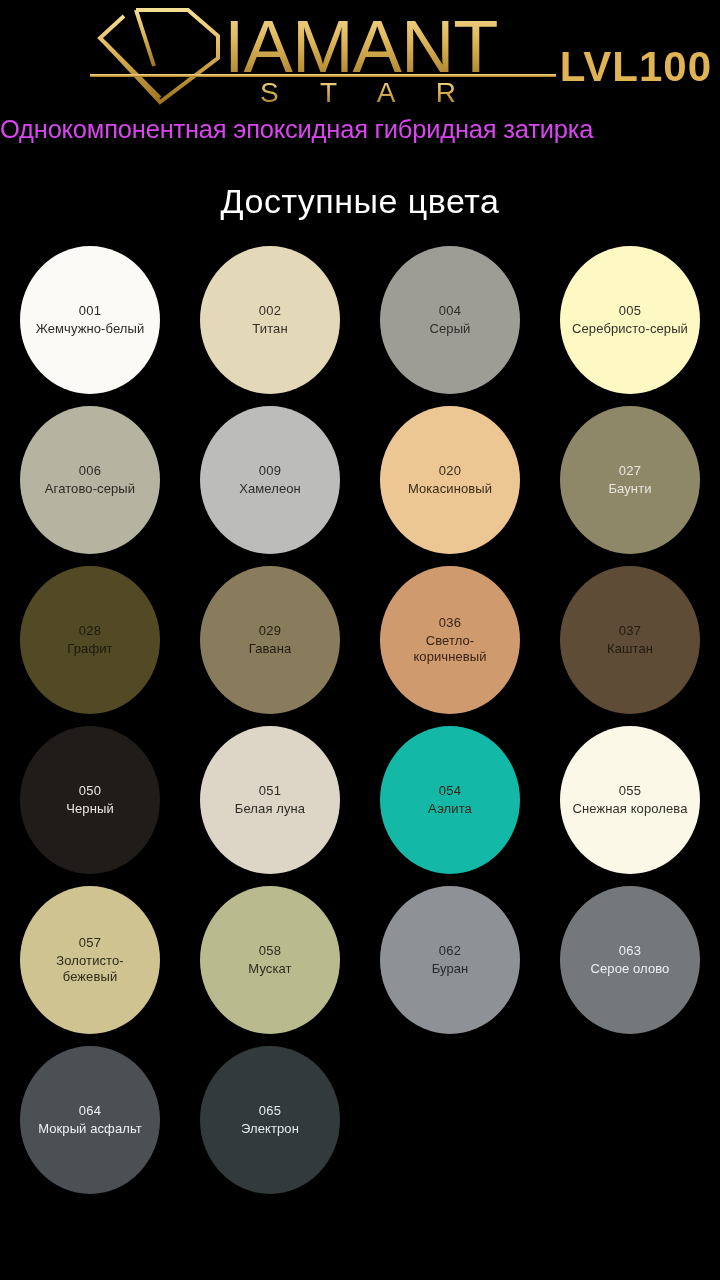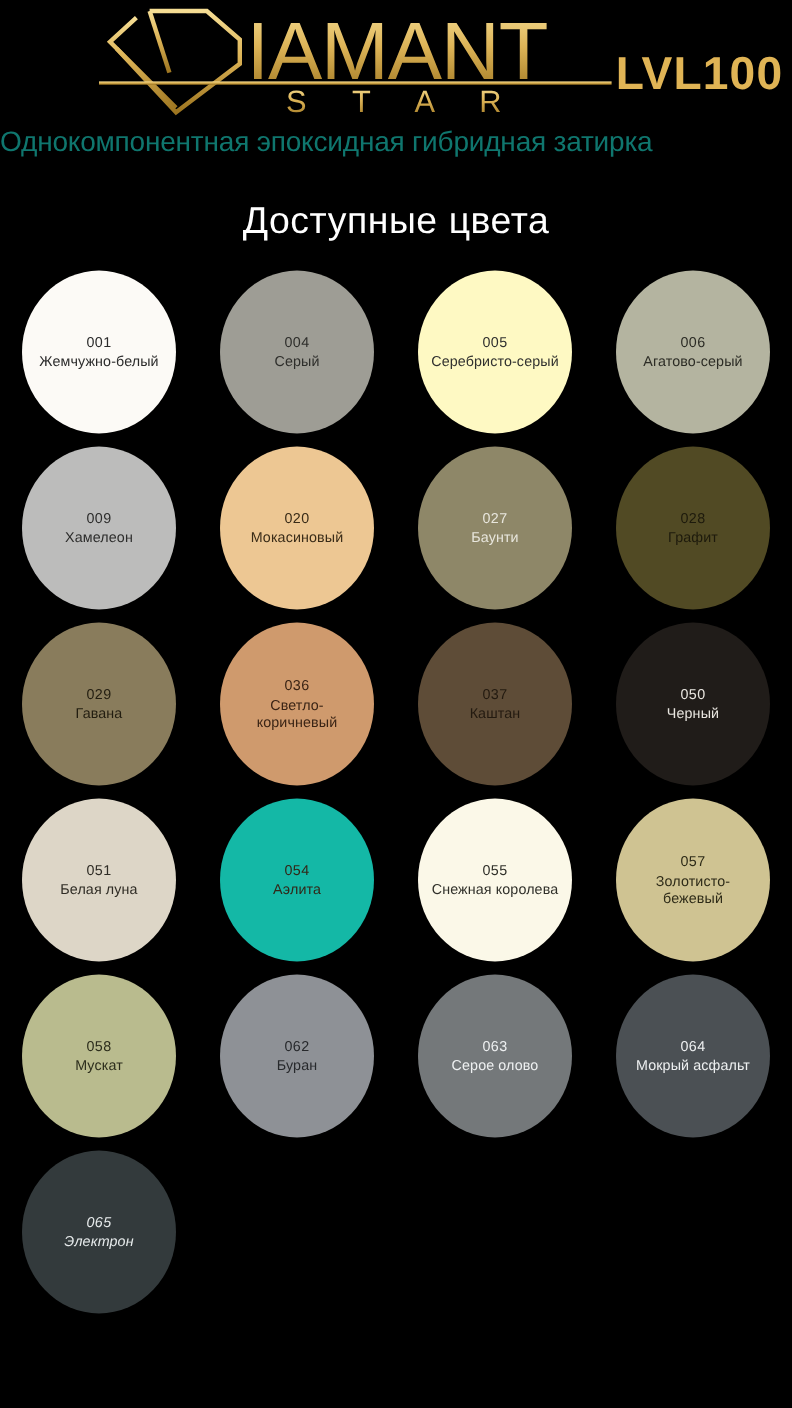--- a/index.html
+++ b/index.html
@@ -24,21 +24,21 @@
     font-size:42px; letter-spacing:1px; font-weight:700;
     color:#e0b455;
     font-family:"Liberation Sans", sans-serif;
     line-height:1;
   }
 
   
   .subtitle {
     position:absolute; left:0; top:114px; width:572px;
     text-align:left;
-    color:#0f766e;
+    color:#d946ef;
     font-size:25.5px;
     font-weight:400;
     letter-spacing:-0.2px;
     line-height:1.2;
     white-space:nowrap;
   }
 
   
   .section-title {
     position:absolute; left:0; top:182px; width:720px;
@@ -119,20 +119,24 @@
 
   <div class="subtitle">Однокомпонентная эпоксидная гибридная затирка</div>
 
   <div class="section-title">Доступные цвета</div>
 
   <div class="swatch-grid">
       <div class="swatch" style="background: rgb(252, 250, 246); color: rgb(43, 43, 43);">
         <div class="code">001</div>
         <div class="name">Жемчужно-белый</div>
       </div>
+      <div class="swatch" style="background: rgb(227, 216, 184); color: rgb(51, 48, 40);">
+        <div class="code">002</div>
+        <div class="name">Титан</div>
+      </div>
       <div class="swatch" style="background: rgb(158, 157, 149); color: rgb(46, 46, 43);">
         <div class="code">004</div>
         <div class="name">Серый</div>
       </div>
       <div class="swatch" style="background: #fef9c3; color: rgb(49, 49, 47);">
         <div class="code">005</div>
         <div class="name">Серебристо-серый</div>
       </div>
       <div class="swatch" style="background: rgb(180, 180, 160); color: rgb(44, 44, 37);">
         <div class="code">006</div>
@@ -195,19 +199,19 @@
         <div class="name">Буран</div>
       </div>
       <div class="swatch" style="background: rgb(116, 120, 122); color: rgb(238, 240, 241);">
         <div class="code">063</div>
         <div class="name">Серое олово</div>
       </div>
       <div class="swatch" style="background: rgb(75, 80, 84); color: rgb(238, 240, 241);">
         <div class="code">064</div>
         <div class="name">Мокрый асфальт</div>
       </div>
-      <div class="swatch" style="background: rgb(51, 58, 60); color: rgb(231, 235, 236); font-style: italic;">
+      <div class="swatch" style="background: rgb(51, 58, 60); color: rgb(231, 235, 236);">
         <div class="code">065</div>
         <div class="name">Электрон</div>
       </div>
     </div>
 
 </div>
 
 </body></html>

